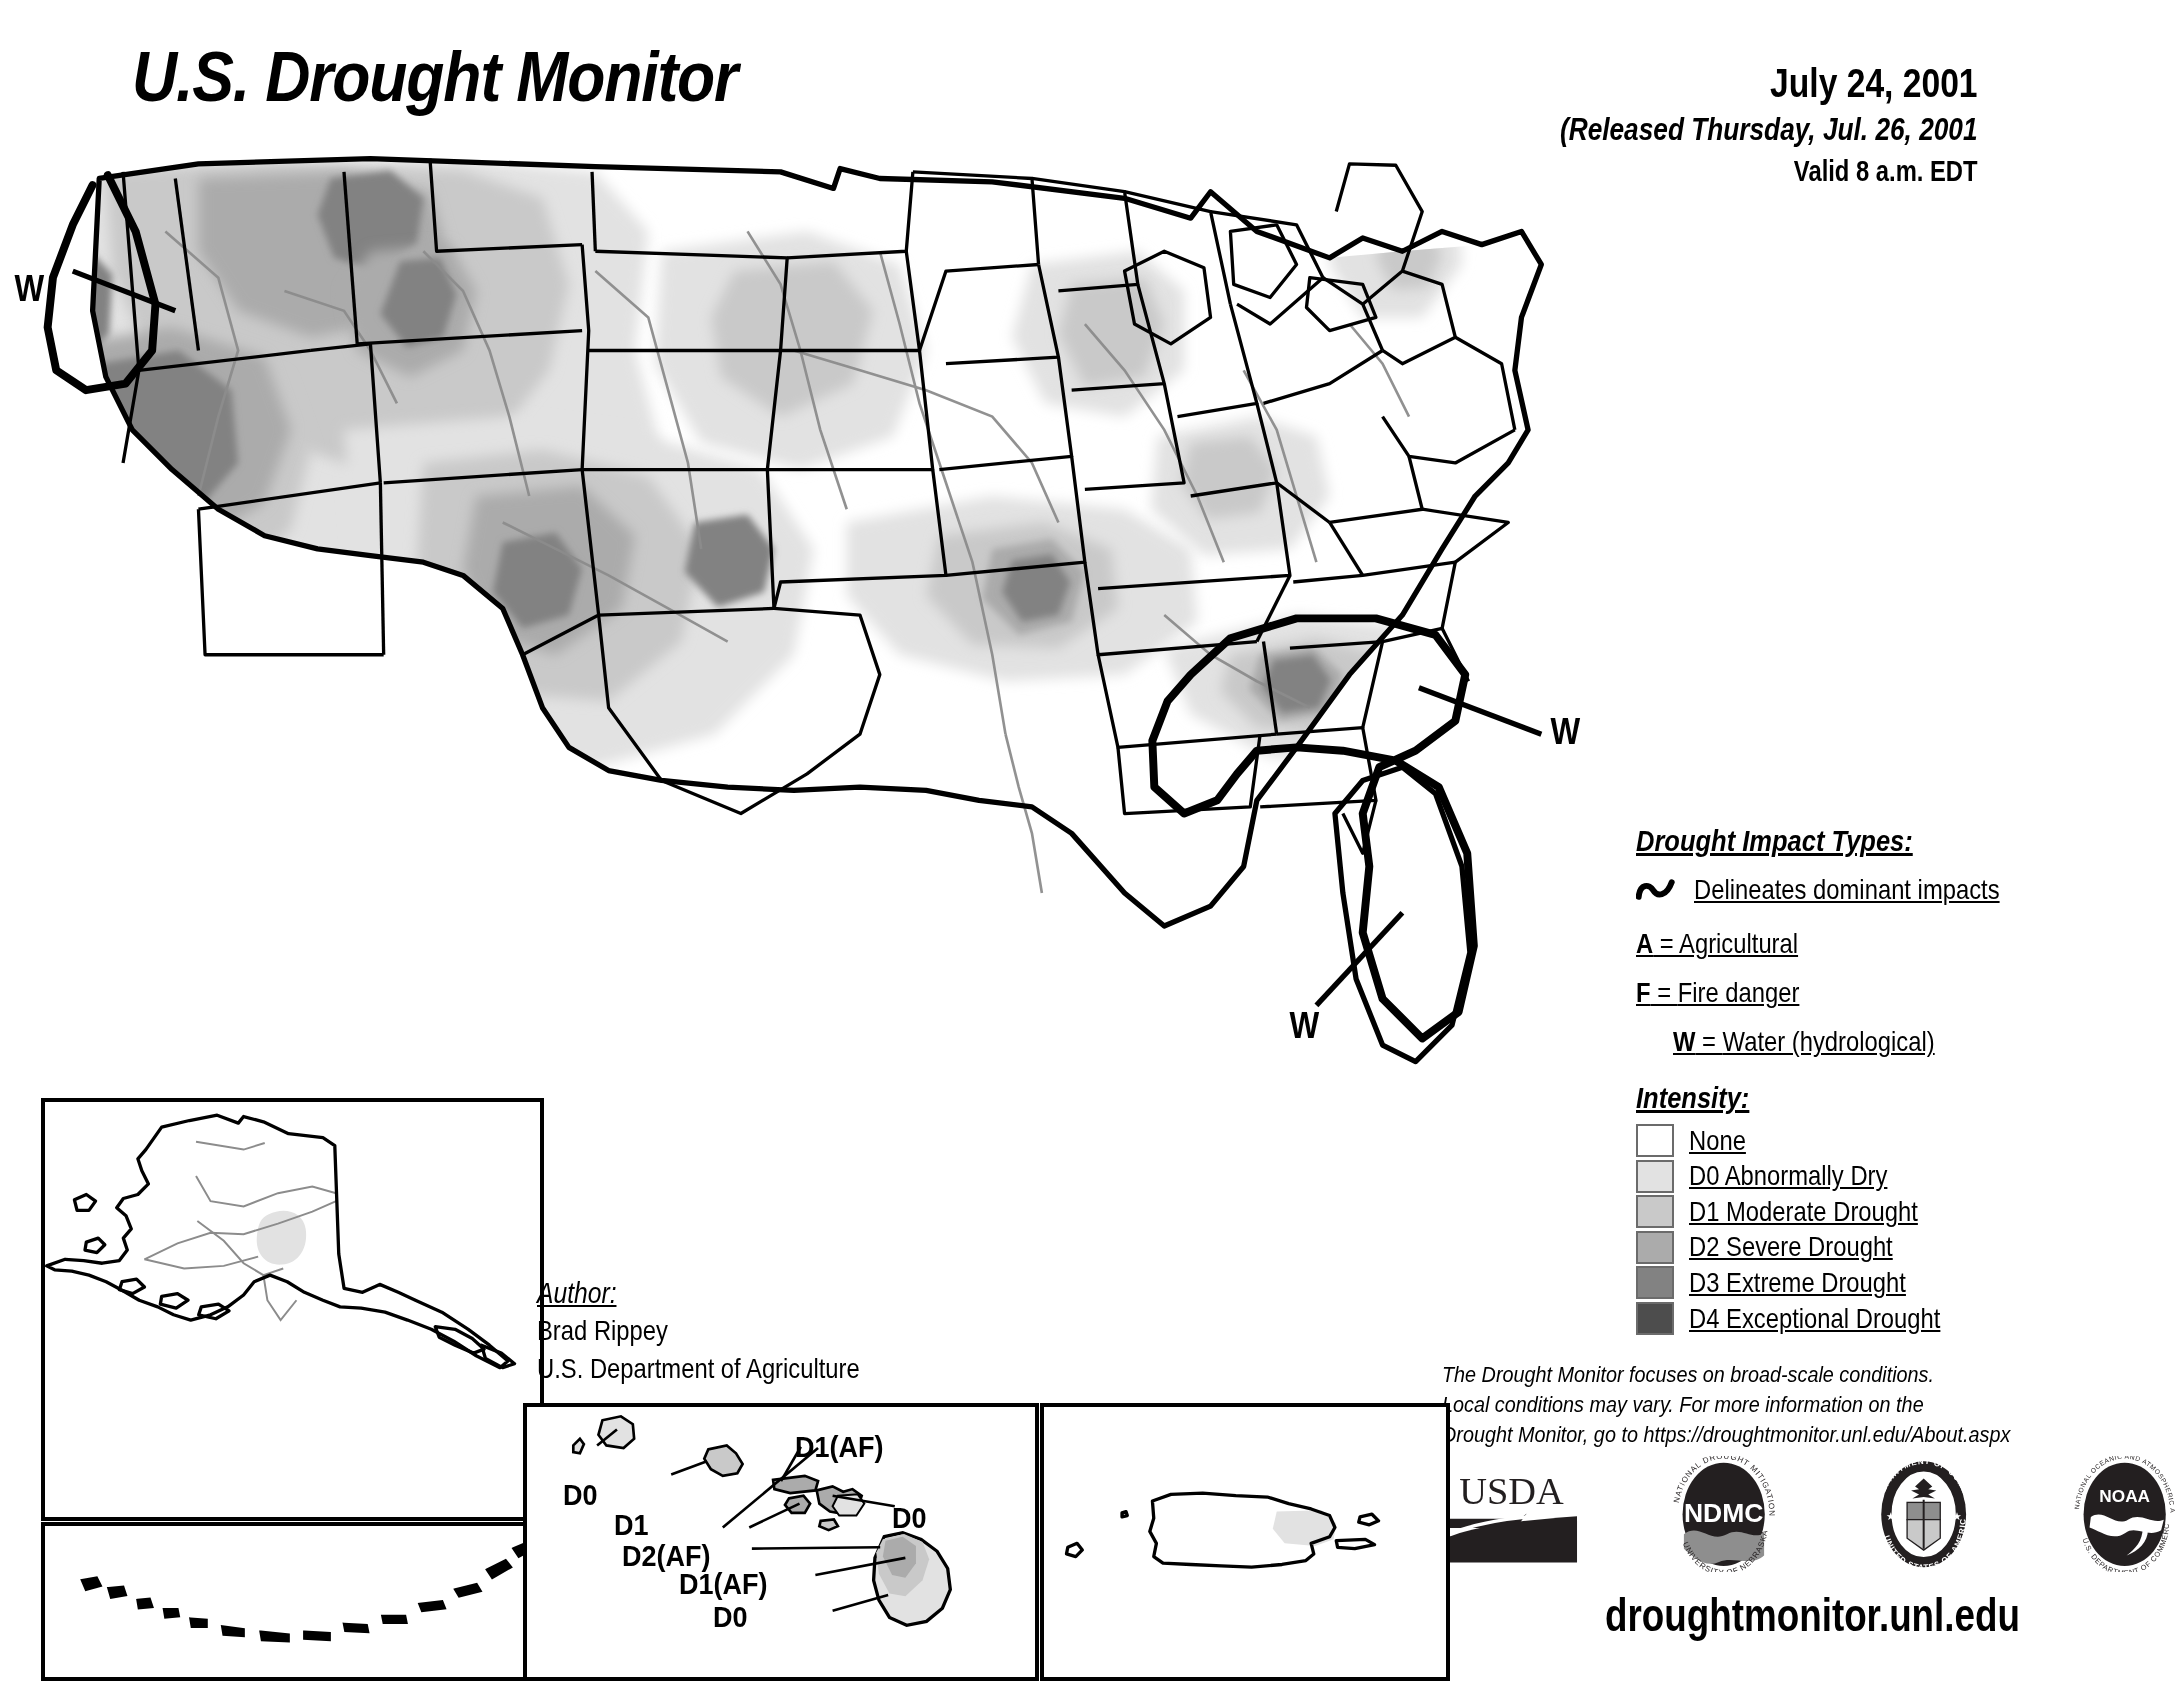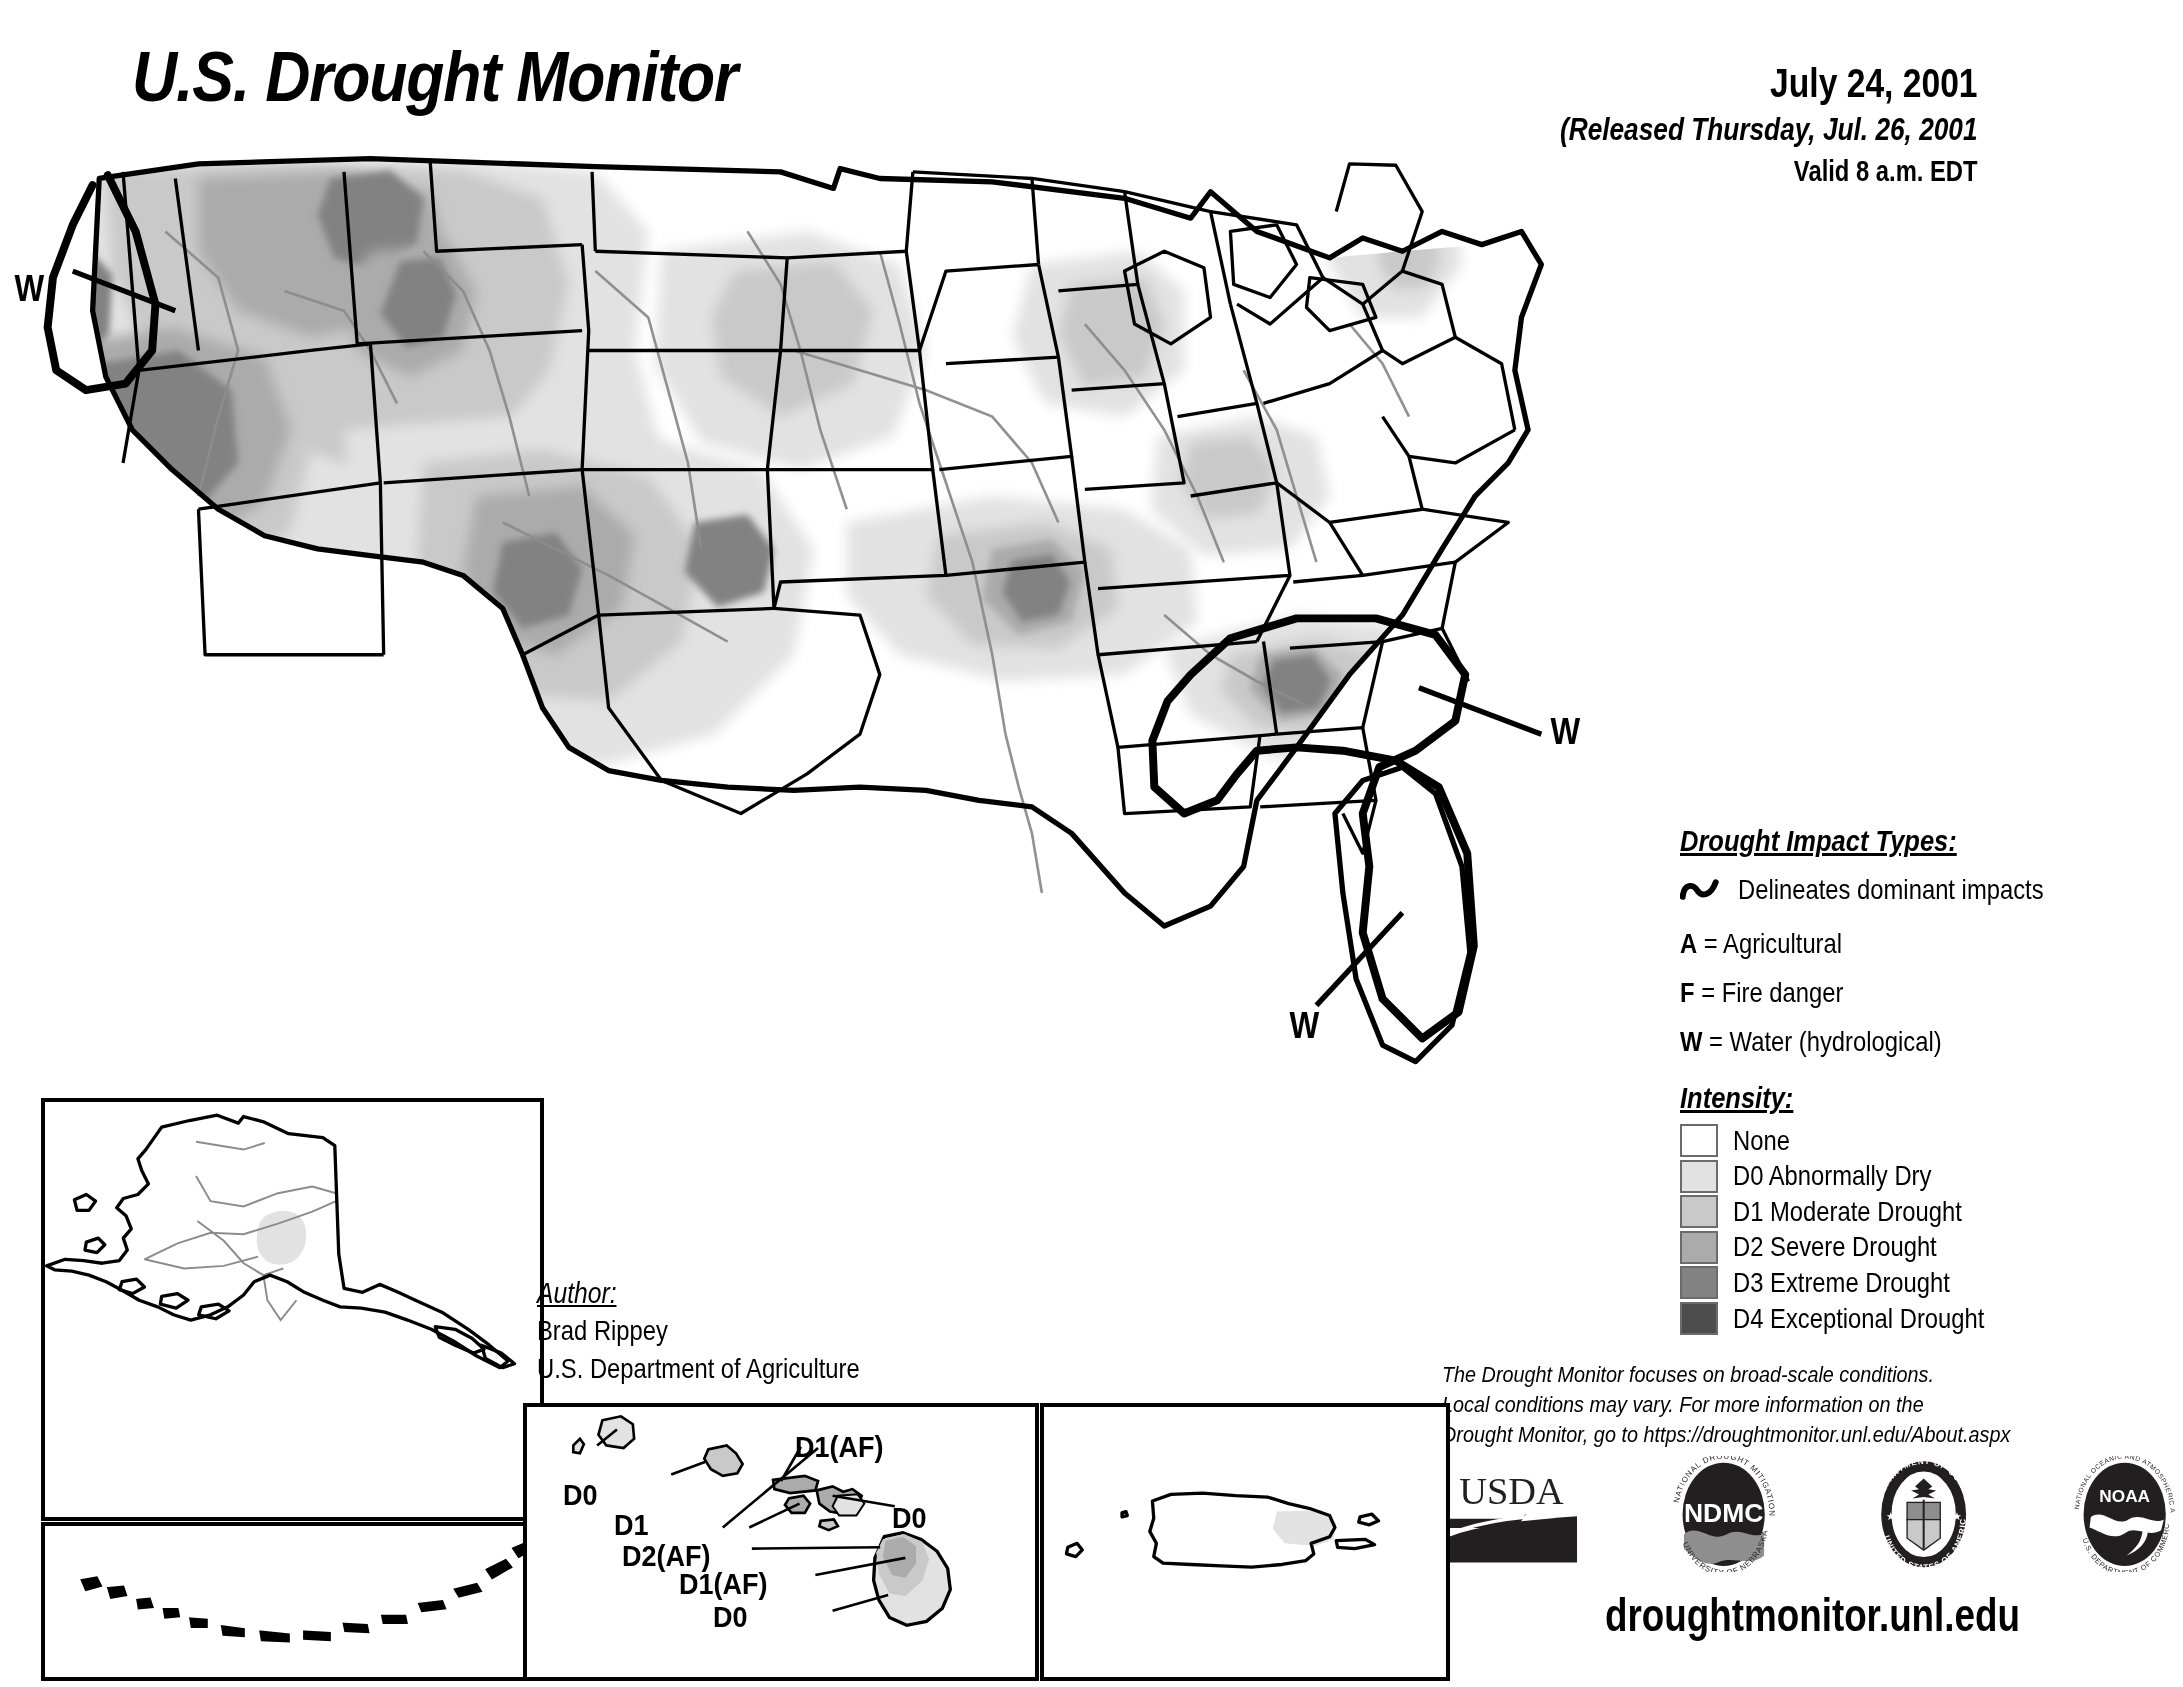--- a/index.html
+++ b/index.html
@@ -12,21 +12,21 @@
   #date-block{left:1508px;top:60px;width:516px;text-align:right;}
   #date-main{font-size:41px;font-weight:bold;transform:scaleX(.82);}
   #date-rel{font-size:32px;font-weight:bold;font-style:italic;margin-top:4px;transform:scaleX(.82);}
   #date-valid{font-size:29px;font-weight:bold;margin-top:6.6px;transform:scaleX(.82);}
   
   #map-wrap{left:0;top:152px;width:1667px;height:1032px;}
   #map-svg{display:block;width:1667px;height:1032px;}
   
   .w-lab{font-size:37px;font-weight:bold;transform:scaleX(.85);}
   
-  #legend{left:1680px;top:824px;width:503px;}
+  #legend{left:1636px;top:824px;width:503px;text-decoration:underline;}
   .leg-head{font-size:30px;font-weight:bold;font-style:italic;
             text-decoration:underline;transform:scaleX(.85);transform-origin:left;
             display:inline-block;margin-bottom:6.6px;}
   .leg-row{display:flex;align-items:center;margin-top:9.3px;}
   .leg-txt{font-size:28px;transform:scaleX(.85);transform-origin:left;white-space:nowrap;}
   .leg-txt b{font-weight:bold;}
   .sw{width:34px;height:29px;border:2.6px solid #6b6b6b;margin-right:14.6px;flex:0 0 auto;}
   .int-row{display:flex;align-items:center;margin-top:2.6px;text-align:right;}
   #squiggle{margin-right:17px;}
   
@@ -312,21 +312,21 @@
   <div class="leg-row" style="margin-top:22.5px;">
     <span class="leg-txt">
       <b>A</b><span> = </span><span>Agricultural</span>
     </span>
   </div>
   <div class="leg-row" style="margin-top:17px;">
     <span class="leg-txt">
       <b>F</b><span> = </span><span>Fire danger</span>
     </span>
   </div>
-  <div class="leg-row" style="margin-top:17px;">
+  <div class="leg-row" style="margin-top:17px;margin-left:37px;">
     <span class="leg-txt">
       <b>W</b><span> = </span><span>Water (hydrological)</span>
     </span>
   </div>
 
   <div class="leg-head" style="margin-top:22.5px;">Intensity:</div>
 
   <div class="int-row">
     <div class="sw" style="background:#ffffff"></div>
     <span class="leg-txt">None</span>

